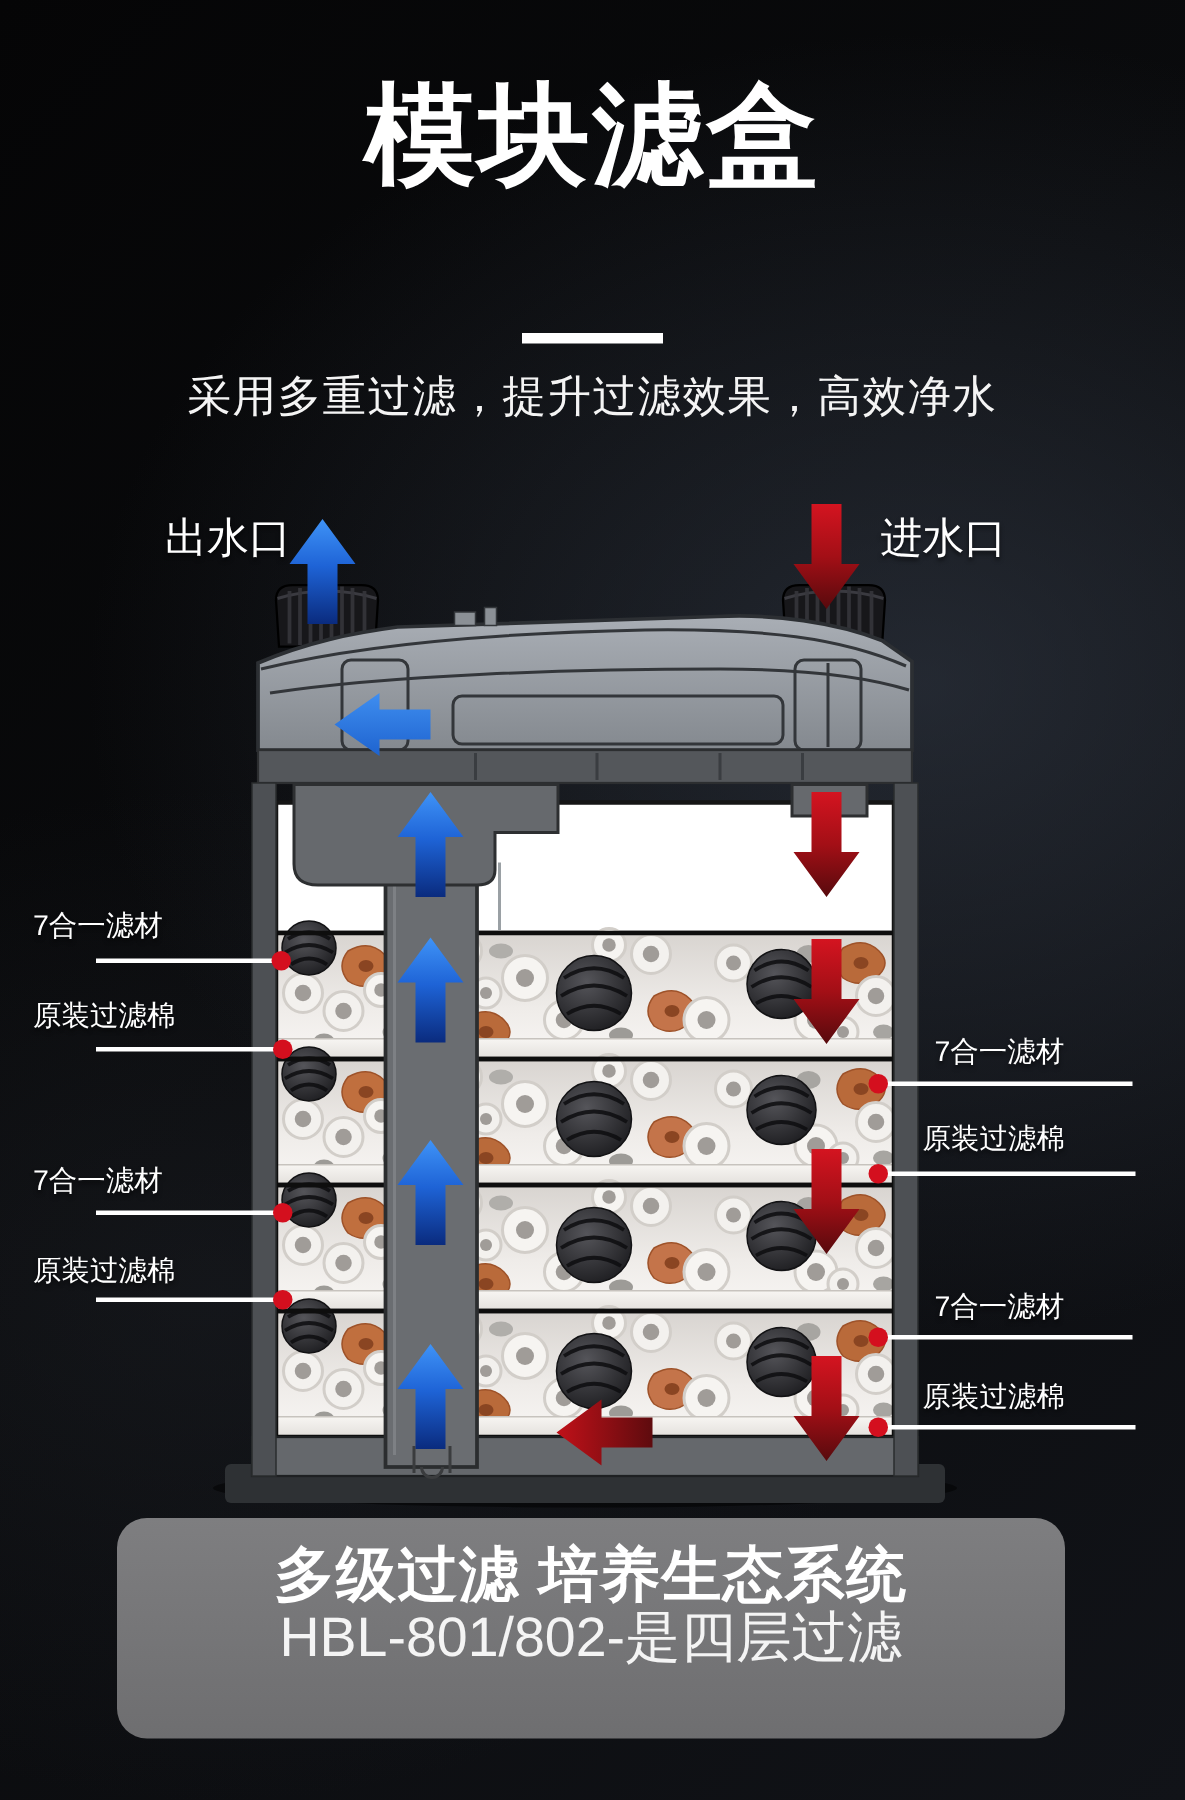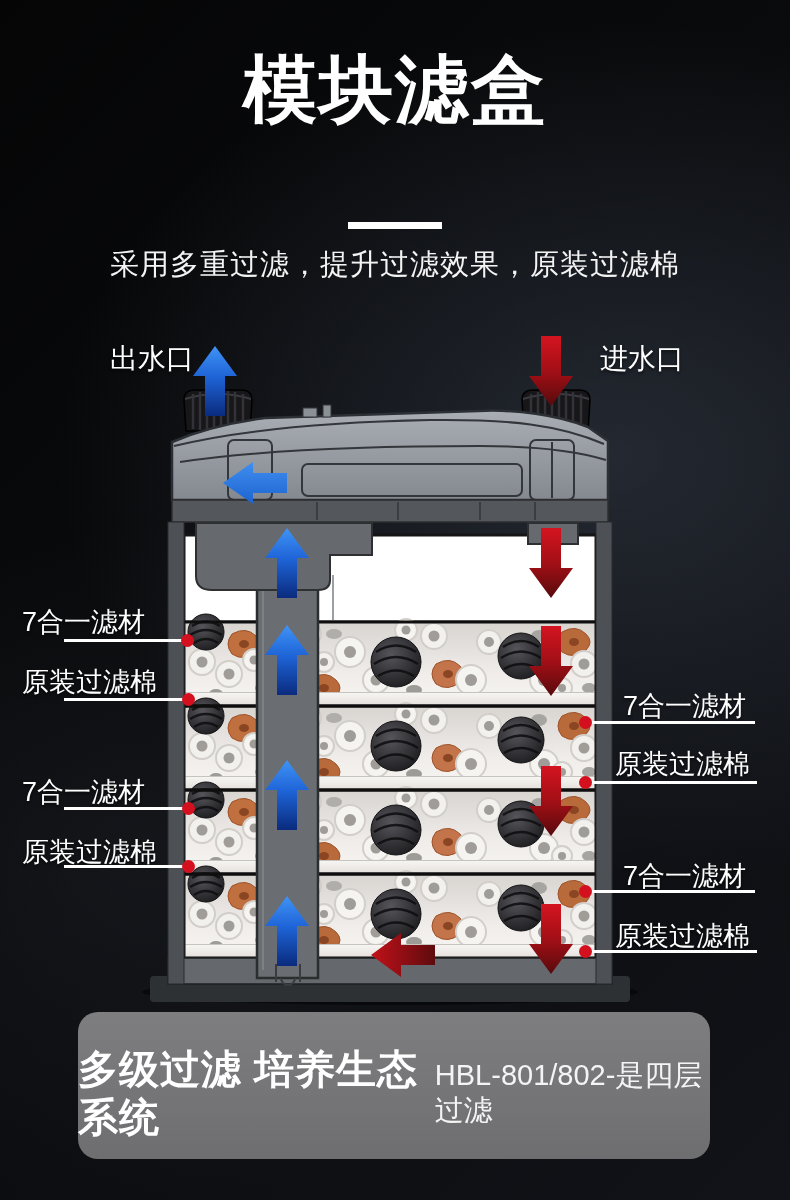--- a/index.html
+++ b/index.html
@@ -14,52 +14,52 @@
   .hdr-line{position:absolute;left:0;right:0;text-align:center;font-weight:900;
     font-size:74px;line-height:80px;letter-spacing:2px;color:#fff;}
   .hdr-line.l1{top:50px}
   .hdr-line.l2{top:131px}
   .title-divider{position:absolute;top:222px;left:50%;margin-left:-47px;width:94px;height:7px;background:#fff;}
   .subtitle{position:absolute;top:245px;left:0;right:0;text-align:center;font-size:29px;color:#f4f4f4;letter-spacing:1px;}
   .diagram{position:absolute;left:0;top:0;width:790px;height:925px;}
   .device-svg{position:absolute;left:0;top:330px;width:790px;height:680px;}
   .port-label{position:absolute;font-size:28px;color:#fff;white-space:nowrap;text-shadow:0 2px 3px rgba(0,0,0,.6);}
   .port-label.outlet{left:110px;top:340px;}
-  .port-label.inlet{left:600px;top:340px;}
-  .anno{position:absolute;font-size:27px;color:#fff;white-space:nowrap;text-shadow:0 2px 3px rgba(0,0,0,.6);}
+  .port-label.inlet{left:587px;top:340px;}
+  .anno{position:absolute;font-size:19px;color:#fff;white-space:nowrap;text-shadow:0 2px 3px rgba(0,0,0,.6);}
   .a-l1{left:22px;top:604px}.a-l2{left:22px;top:664px}.a-l3{left:22px;top:774px}.a-l4{left:22px;top:834px}
   .a-r1{left:623px;top:688px}.a-r2{left:615px;top:746px}.a-r3{left:623px;top:858px}.a-r4{left:615px;top:918px}
   .cline{position:absolute;height:3px;background:#fff;}
   .cl1{left:64px;top:639px;width:123px}
   .cl2{left:64px;top:698px;width:124px}
   .cl3{left:64px;top:807px;width:124px}
   .cl4{left:64px;top:865px;width:124px}
   .cr1{left:588px;top:721px;width:167px}
   .cr2{left:585px;top:781px;width:172px}
   .cr3{left:588px;top:890px;width:167px}
   .cr4{left:585px;top:950px;width:172px}
   .cdot{position:absolute;width:13px;height:13px;border-radius:50%;background:#d40f1e;}
   .dl1{left:181px;top:634px}.dl2{left:182px;top:693px}.dl3{left:182px;top:802px}.dl4{left:182px;top:860px}
   .dr1{left:579px;top:716px}.dr2{left:579px;top:776px}.dr3{left:579px;top:885px}.dr4{left:579px;top:945px}
   .footer-panel{
     position:absolute;left:78px;top:1012px;width:632px;height:147px;border-radius:20px;
     background:linear-gradient(#7e7e80,#6e6e70);
-    display:flex;flex-direction:row;align-items:center;justify-content:flex-start;padding-top:14px;box-sizing:border-box;
+    display:flex;flex-direction:column;align-items:center;justify-content:flex-start;padding-top:14px;box-sizing:border-box;
   }
   .panel-title{font-size:40px;font-weight:bold;line-height:48px;color:#fff;letter-spacing:1px;}
-  .panel-line{font-size:29px;line-height:35px;color:#f4f4f4;font-weight:normal;}
+  .panel-line{font-size:37px;line-height:35px;color:#f4f4f4;font-weight:normal;}
 </style>
 </head>
 <body>
 
 <div class="page">
 
   <div class="hdr-line l1">模块滤盒</div>
   <div class="title-divider"></div>
-  <div class="subtitle">采用多重过滤，提升过滤效果，原装过滤棉</div>
+  <div class="subtitle">采用多重过滤，提升过滤效果，高效净水</div>
 
   <div class="diagram">
 
     <svg class="device-svg" viewBox="0 0 790 680" xmlns="http://www.w3.org/2000/svg">
       <defs>
         <linearGradient id="gBlueV" x1="0" y1="0" x2="0" y2="1">
           <stop offset="0" stop-color="#3f93f7"></stop>
             <stop offset=".45" stop-color="#1e63d6"></stop>
             <stop offset="1" stop-color="#0a2b7e"></stop>
         </linearGradient>

